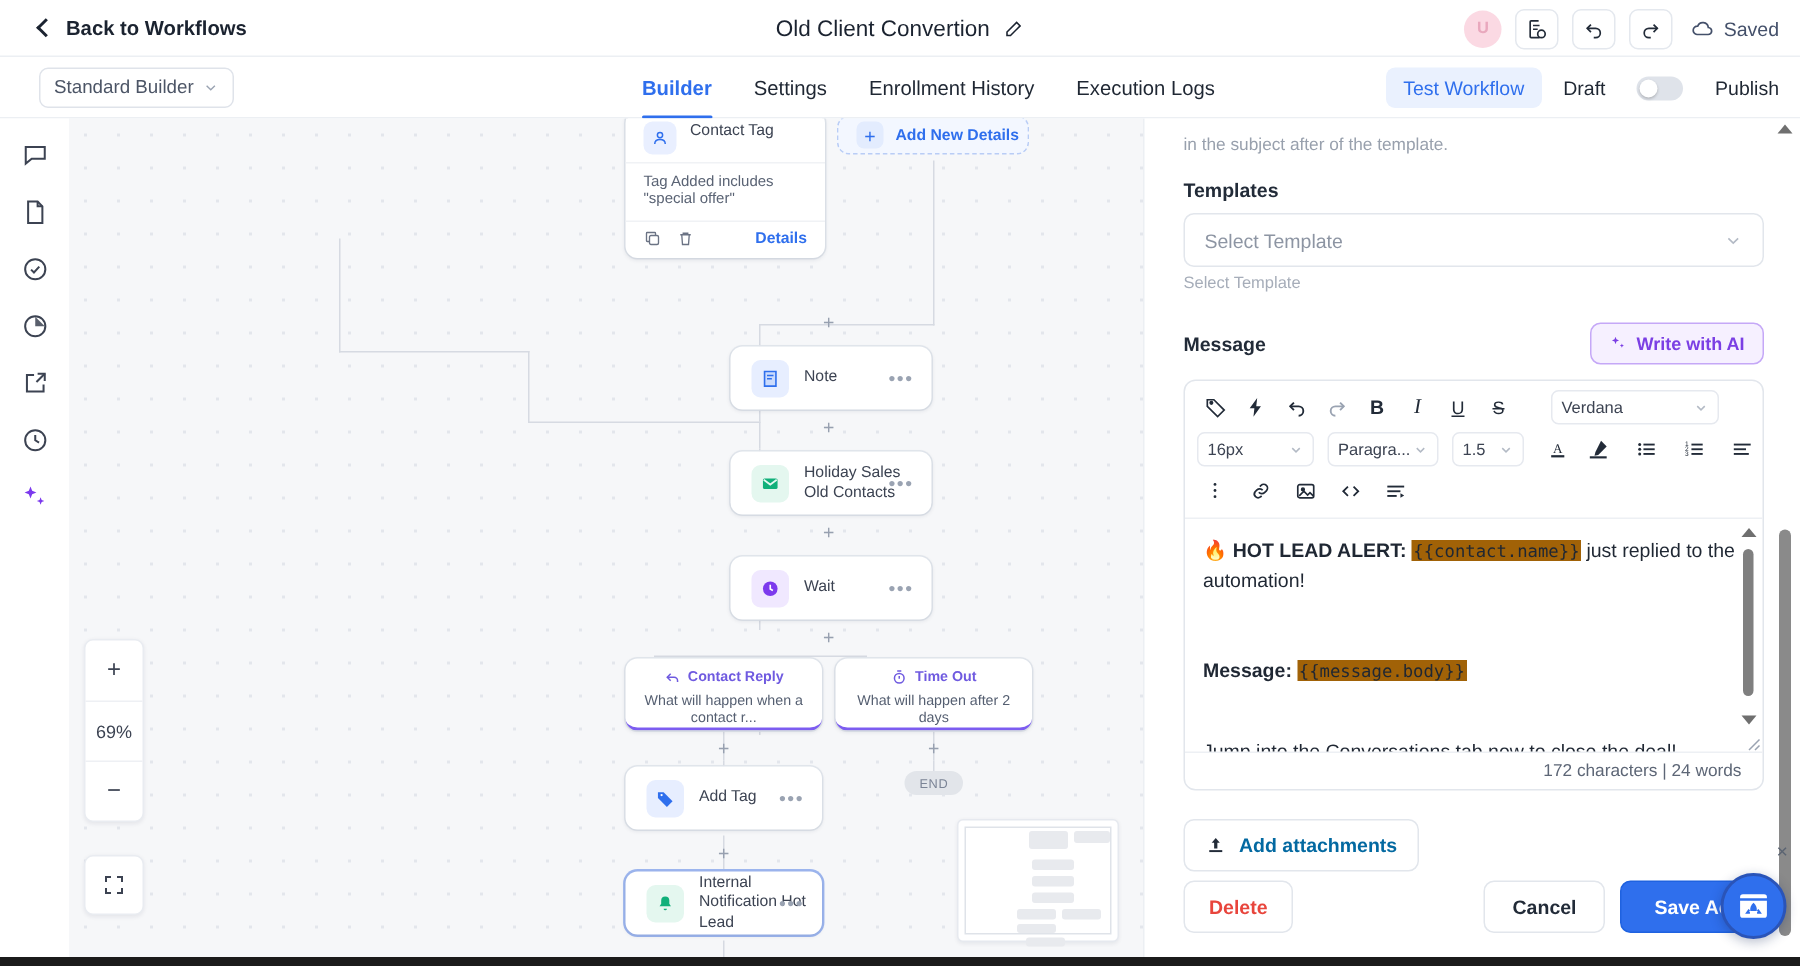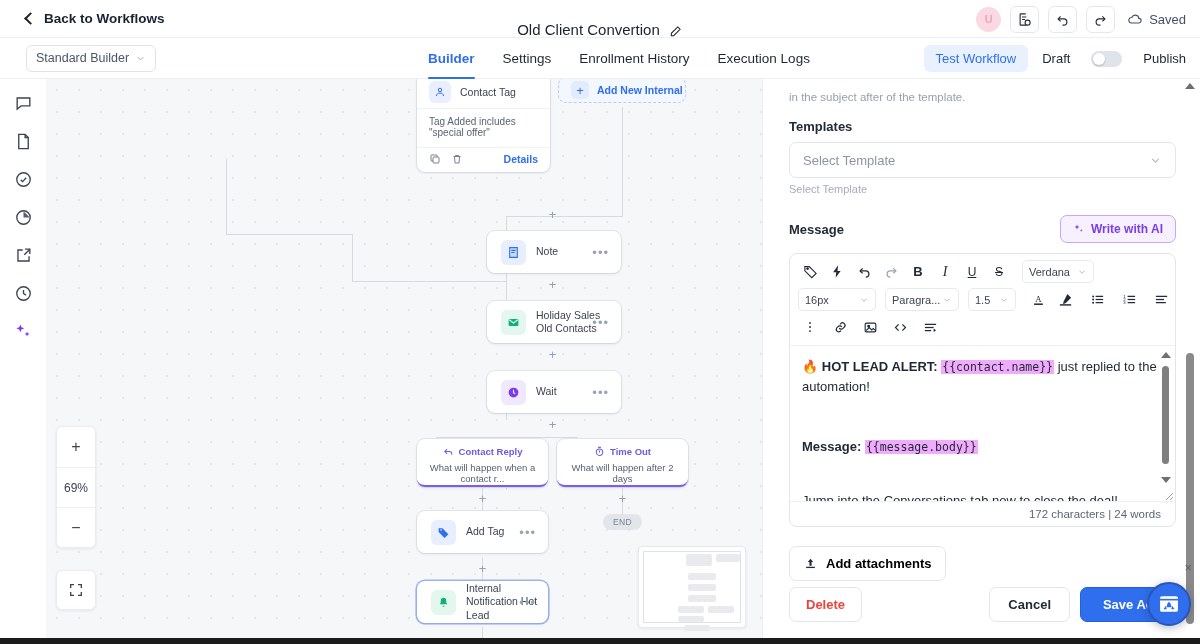--- a/index.html
+++ b/index.html
@@ -22,21 +22,21 @@
   }
   .back-link {
     display: flex; align-items: center; gap: 8px;
     margin-left: 26px; font-size: 13.5px; font-weight: 700; color: #1b2330;
     cursor: pointer;
   }
   .chev-left { width: 9px; height: 9px; border-left: 2.2px solid #1b2330; border-bottom: 2.2px solid #1b2330;
     transform: rotate(45deg); display:inline-block; margin-right:1px; }
   .wf-title-wrap {
     position: absolute; left: 0; right: 0; top: 0; height: 38px;
-    display: flex; align-items: flex-end; justify-content: center; gap: 9px;
+    display: flex; align-items: center; justify-content: center; gap: 9px;
     pointer-events: none;
   }
   .wf-title { font-size: 15px; font-weight: 400; color: #1b2330; }
   .pencil { width: 14px; height: 14px; pointer-events: auto; cursor: pointer; }
   .top-right {
     position: absolute; right: 14px; top: 0; height: 38px;
     display: flex; align-items: center; gap: 9px;
   }
   .avatar {
     width: 25px; height: 25px; border-radius: 50%;
@@ -121,21 +121,21 @@
   .node .nlabel { font-size: 10.5px; color: #3c4352; line-height: 1.25; padding-right: 6px; }
   .node .dots { position: absolute; right: 12px; top: 50%; transform: translateY(-50%);
     color: #9aa3b2; font-size: 13px; letter-spacing: 1px; }
   .node.selected { box-shadow: 0 1px 3px rgba(20,30,60,.10), 0 0 0 1.6px #9db6ef; }
 
   .trigger-card {
     position: absolute; background: #fff; border-radius: 8px;
     box-shadow: 0 1px 3px rgba(20,30,60,.10), 0 0 0 1px rgba(225,229,236,.9);
     overflow: hidden;
   }
-  .tc-head { display:flex; align-items:center; gap:9px; padding: 7px 12px 5px 12px; }
+  .tc-head { display:flex; gap:9px; padding: 7px 12px 5px 12px; }
   .tc-head .tico { width: 22px; height:22px; border-radius:6px; background:#e9efff; display:flex; align-items:center; justify-content:center;}
   .tc-head span { font-size: 10.5px; color: #3c4352; }
   .tc-body { font-size: 10px; color: #5a6374; padding: 7px 12px 9px 12px; border-top: 1px solid #f0f2f5; }
   .tc-foot { display:flex; align-items:center; padding: 5px 12px 7px 12px; border-top: 1px solid #f0f2f5; }
   .tc-foot .sp { flex: 1; }
   .tc-foot .det { font-size: 10.5px; color: #2f6fed; font-weight: 600; cursor: pointer;}
   .addtrig {
     position: absolute; border: 1.4px dashed #b9cdf6; background: #f3f7ff; border-radius: 8px;
     display: flex; align-items: center; gap: 8px; padding-left: 12px; cursor: pointer;
   }
@@ -212,37 +212,37 @@
   .tbsel {
     height: 23px; border: 1px solid #e6e9ef; border-radius: 5px;
     display: flex; align-items: center; justify-content: space-between;
     padding: 0 6px; font-size: 11px; color: #3c4352; cursor: pointer; flex: none;
   }
   .body-area {
     border-top: 1px solid #edf0f4; padding: 11px 14px 10px 12px;
     font-size: 13px; line-height: 1.55; color: #1f2733; position: relative;
     height: 156px; overflow: hidden;
   }
-  .var { background: #f0abfc; font-family: "DejaVu Sans Mono", monospace; font-size: 11.5px; padding: 0 1px; }
+  .var { background: #a16207; font-family: "DejaVu Sans Mono", monospace; font-size: 11.5px; padding: 0 1px; }
   .ed-scroll {
     position: absolute; right: 3px; top: 6px; bottom: 6px; width: 13px;
   }
   .ed-thumb { position: absolute; left: 3px; top: 14px; height: 98px; width: 7px; background: #7f7f7f; border-radius: 4px; }
   .ed-arrow { position: absolute; left: 2px; width: 0; height: 0; border-left: 5px solid transparent; border-right: 5px solid transparent;}
   .ed-up { top: 0; border-bottom: 6px solid #6f6f6f; }
   .ed-dn { bottom: 12px; border-top: 6px solid #6f6f6f; }
   .resz { position: absolute; right: 1px; bottom: 0; width: 12px; height: 12px; }
   .counts {
     border-top: 1px solid #edf0f4; text-align: right; font-size: 11.5px;
     color: #5d6676; padding: 6px 14px;
   }
   .attach {
     margin-top: 19px; display: inline-flex; align-items: center; gap: 9px;
     border: 1px solid #e2e6ec; border-radius: 7px; background: #fff;
-    padding: 9px 14px; font-size: 13px; font-weight: 600; color: #000000; cursor: pointer;
+    padding: 9px 14px; font-size: 13px; font-weight: 600; color: #0369a1; cursor: pointer;
   }
   .panel-foot {
     position: absolute; left: 26px; right: 24px; bottom: 16px;
     display: flex; align-items: center;
   }
   .btn {
     border-radius: 7px; font-size: 13px; font-weight: 600; cursor: pointer;
     display: flex; align-items: center; justify-content: center;
   }
   .btn-del { border: 1px solid #e2e6ec; background: #fff; color: #e8453c; padding: 9px 16px; }
@@ -437,21 +437,21 @@
         <svg width="12" height="12" viewBox="0 0 24 24" fill="none" stroke="#6b7384" stroke-width="1.8">
             <path d="M5 7h14M9 7V5h6v2M7 7l1 13h8l1-13"></path>
           </svg>
         <span class="sp"></span>
         <span class="det">Details</span>
       </div>
     </div>
 
     <div class="addtrig" style="left:512px;top:-2px;width:128px;height:26px;">
       <div class="plusbox">+</div>
-      <span>Add New Internal</span>
+      <span>Add New Details</span>
     </div>
 
     <div class="node" style="left:441px;top:152px;width:134px;height:42px;">
       <div class="nico" style="background:#e7eeff;">
         <svg width="13" height="13" viewBox="0 0 24 24" fill="#2f6fed">
             <path d="M5 3h14v18H5z" opacity=".15"></path>
             <path d="M5 3h14v18H5z" fill="none" stroke="#2f6fed" stroke-width="2"></path>
             <path d="M8 8h8M8 12h6" stroke="#2f6fed" stroke-width="2" fill="none"></path>
           </svg>
       </div>
@@ -599,21 +599,21 @@
           <div class="tbi">
             <svg width="15" height="15" viewBox="0 0 24 24" fill="none" stroke="#9aa3b2" stroke-width="2">
                 <path d="M15 7l4 4-4 4"></path>
                 <path d="M19 11h-9a5 5 0 0 0 0 10"></path>
               </svg>
           </div>
           <div class="tbi" style="font-weight:700;font-size:13px;">B</div>
           <div class="tbi" style="font-style:italic;font-family:'Liberation Serif',serif;font-size:14px;">I</div>
           <div class="tbi" style="text-decoration:underline;font-size:12px;">U</div>
           <div class="tbi" style="text-decoration:line-through;font-size:12px;">S</div>
-          <div class="tbsel" style="width:72px;margin-left:8px;">
+          <div class="tbsel" style="width:112px;margin-left:20px;">
             <span>Verdana</span>
             <svg width="10" height="10" viewBox="0 0 24 24" fill="none" stroke="#b3bac5" stroke-width="2.4">
                 <path d="M6 9l6 6 6-6"></path>
               </svg>
           </div>
         </div>
         <div class="tb-row">
           <div class="tbsel" style="width:78px;">
             <span>16px</span>
             <svg width="10" height="10" viewBox="0 0 24 24" fill="none" stroke="#b3bac5" stroke-width="2.4">

